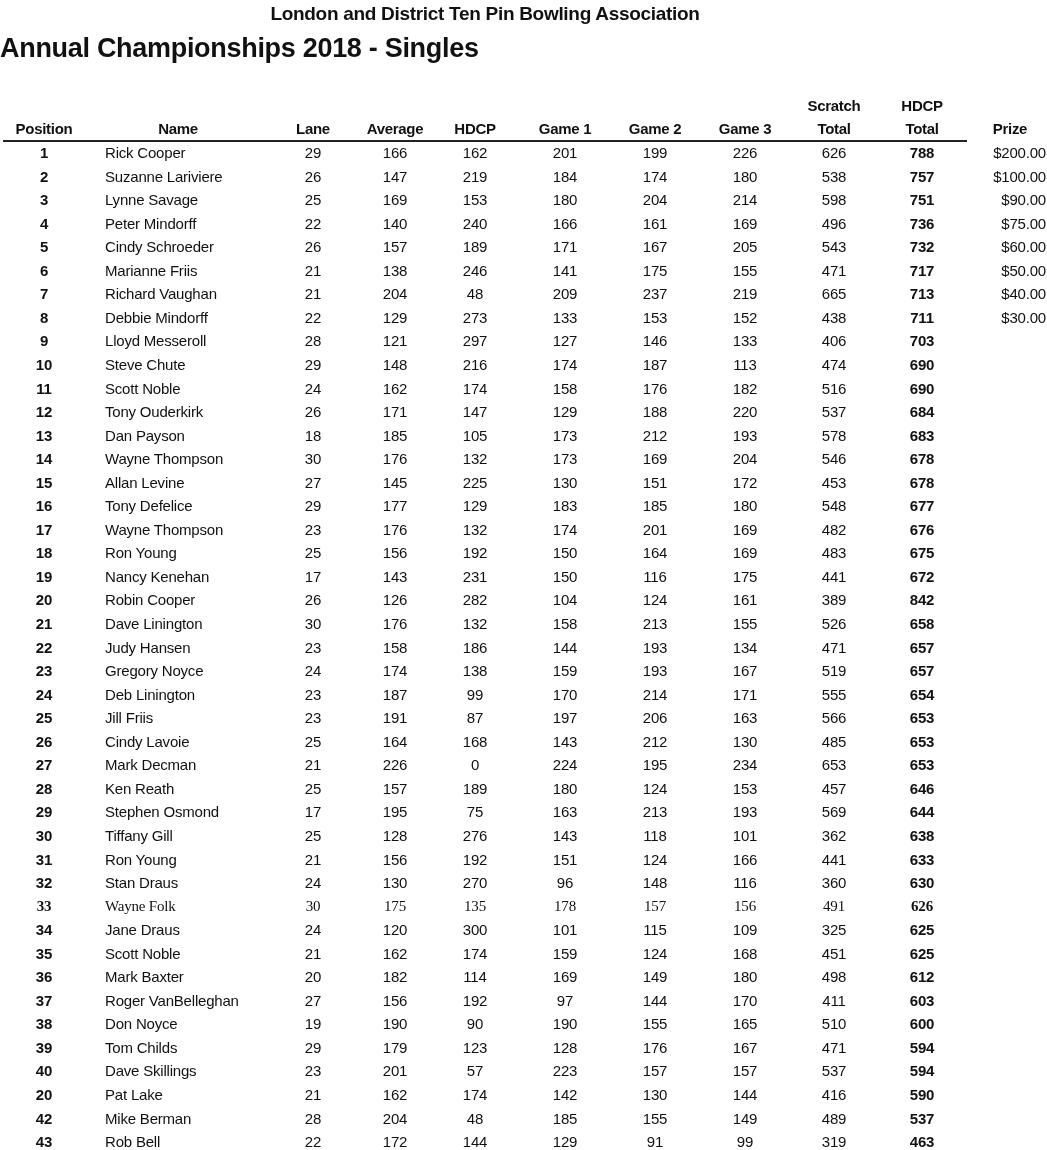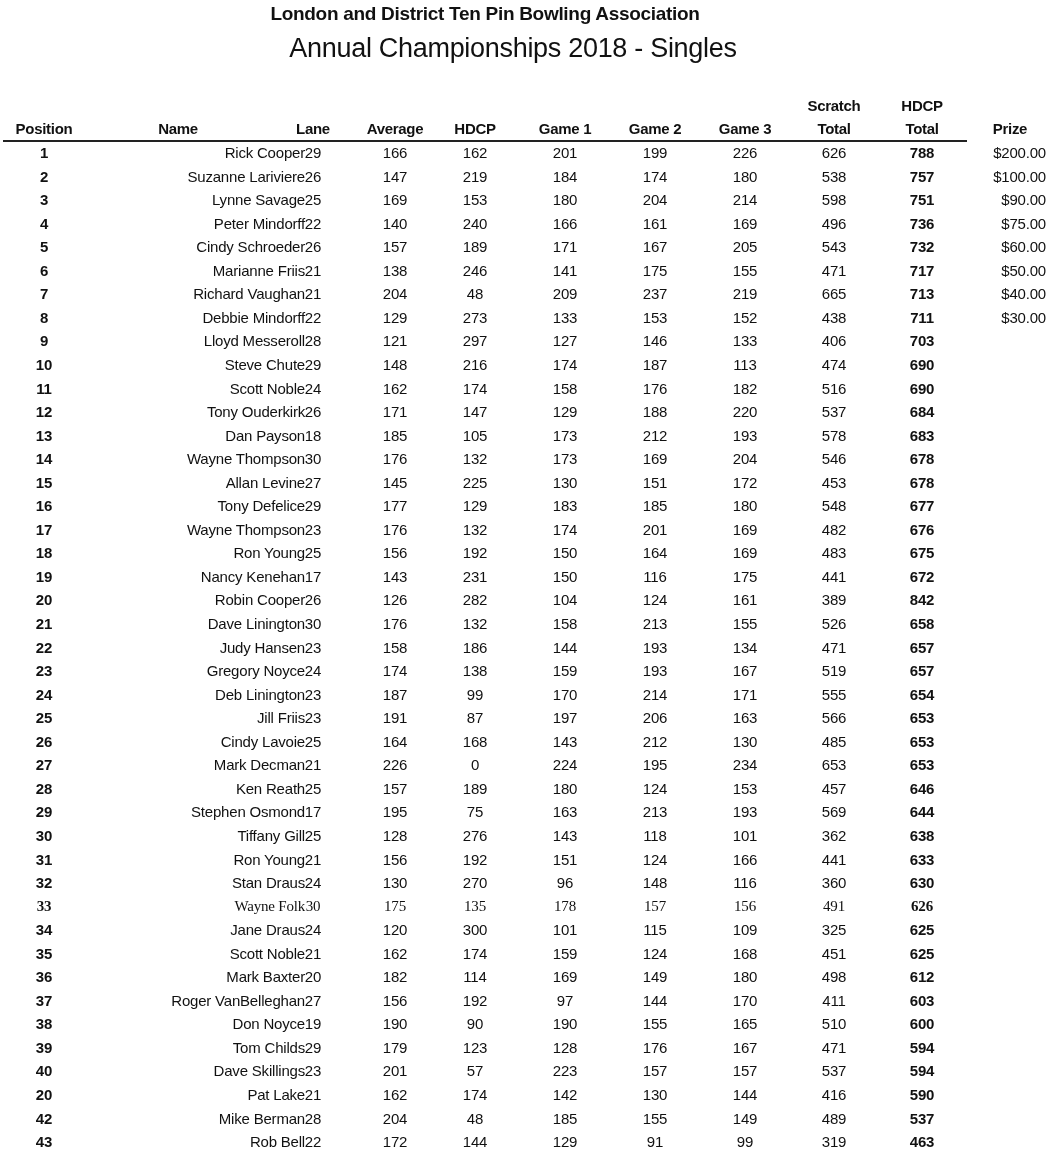--- a/index.html
+++ b/index.html
@@ -5,36 +5,36 @@
     html, body { margin: 0; padding: 0; background: #ffffff; }
     body {
       width: 1047px; height: 1150px; position: relative; overflow: hidden;
       font-family: "Liberation Sans", sans-serif; color: #111;
     }
     .title1 {
       position: absolute; top: 3px; left: 0; width: 970px; text-align: center;
       font-size: 19px; font-weight: bold; letter-spacing: -0.3px;
     }
     .title2 {
-      position: absolute; top: 33px; left: 0; width: 970px; text-align: center;
-      font-size: 27px; font-weight: normal; letter-spacing: -0.3px; margin-left: 28px;
+      position: absolute; top: 33px; left: 0; width: 970px; 
+      font-size: 27px; font-weight: bold; letter-spacing: -0.3px;
     }
     .hdr {
       position: absolute; font-weight: bold; font-size: 15px; line-height: 23px;
       text-align: center; letter-spacing: -0.3px;
     }
     .rule {
       position: absolute; left: 3px; top: 140px; width: 964px; height: 2px; background: #222;
     }
     .row {
       position: absolute; left: 0; width: 1047px; height: 23px; font-size: 15px; line-height: 23px;
     }
     .cell { position: absolute; top: 0; text-align: center; letter-spacing: -0.2px; }
     .c-pos  { left: 14px;  width: 60px; font-weight: bold; }
-    .c-name { left: 105px; width: 200px; text-align: right; }
+    .c-name { left: 105px; width: 200px; text-align: left; }
     .c-lane { left: 293px; width: 40px; }
     .c-avg  { left: 370px; width: 50px; }
     .c-hdcp { left: 450px; width: 50px; }
     .c-g1   { left: 540px; width: 50px; }
     .c-g2   { left: 630px; width: 50px; }
     .c-g3   { left: 720px; width: 50px; }
     .c-scr  { left: 809px; width: 50px; }
     .c-tot  { left: 897px; width: 50px; font-weight: bold; }
     .c-prize{ left: 960px; width: 86px; text-align: right; }
   </style>

